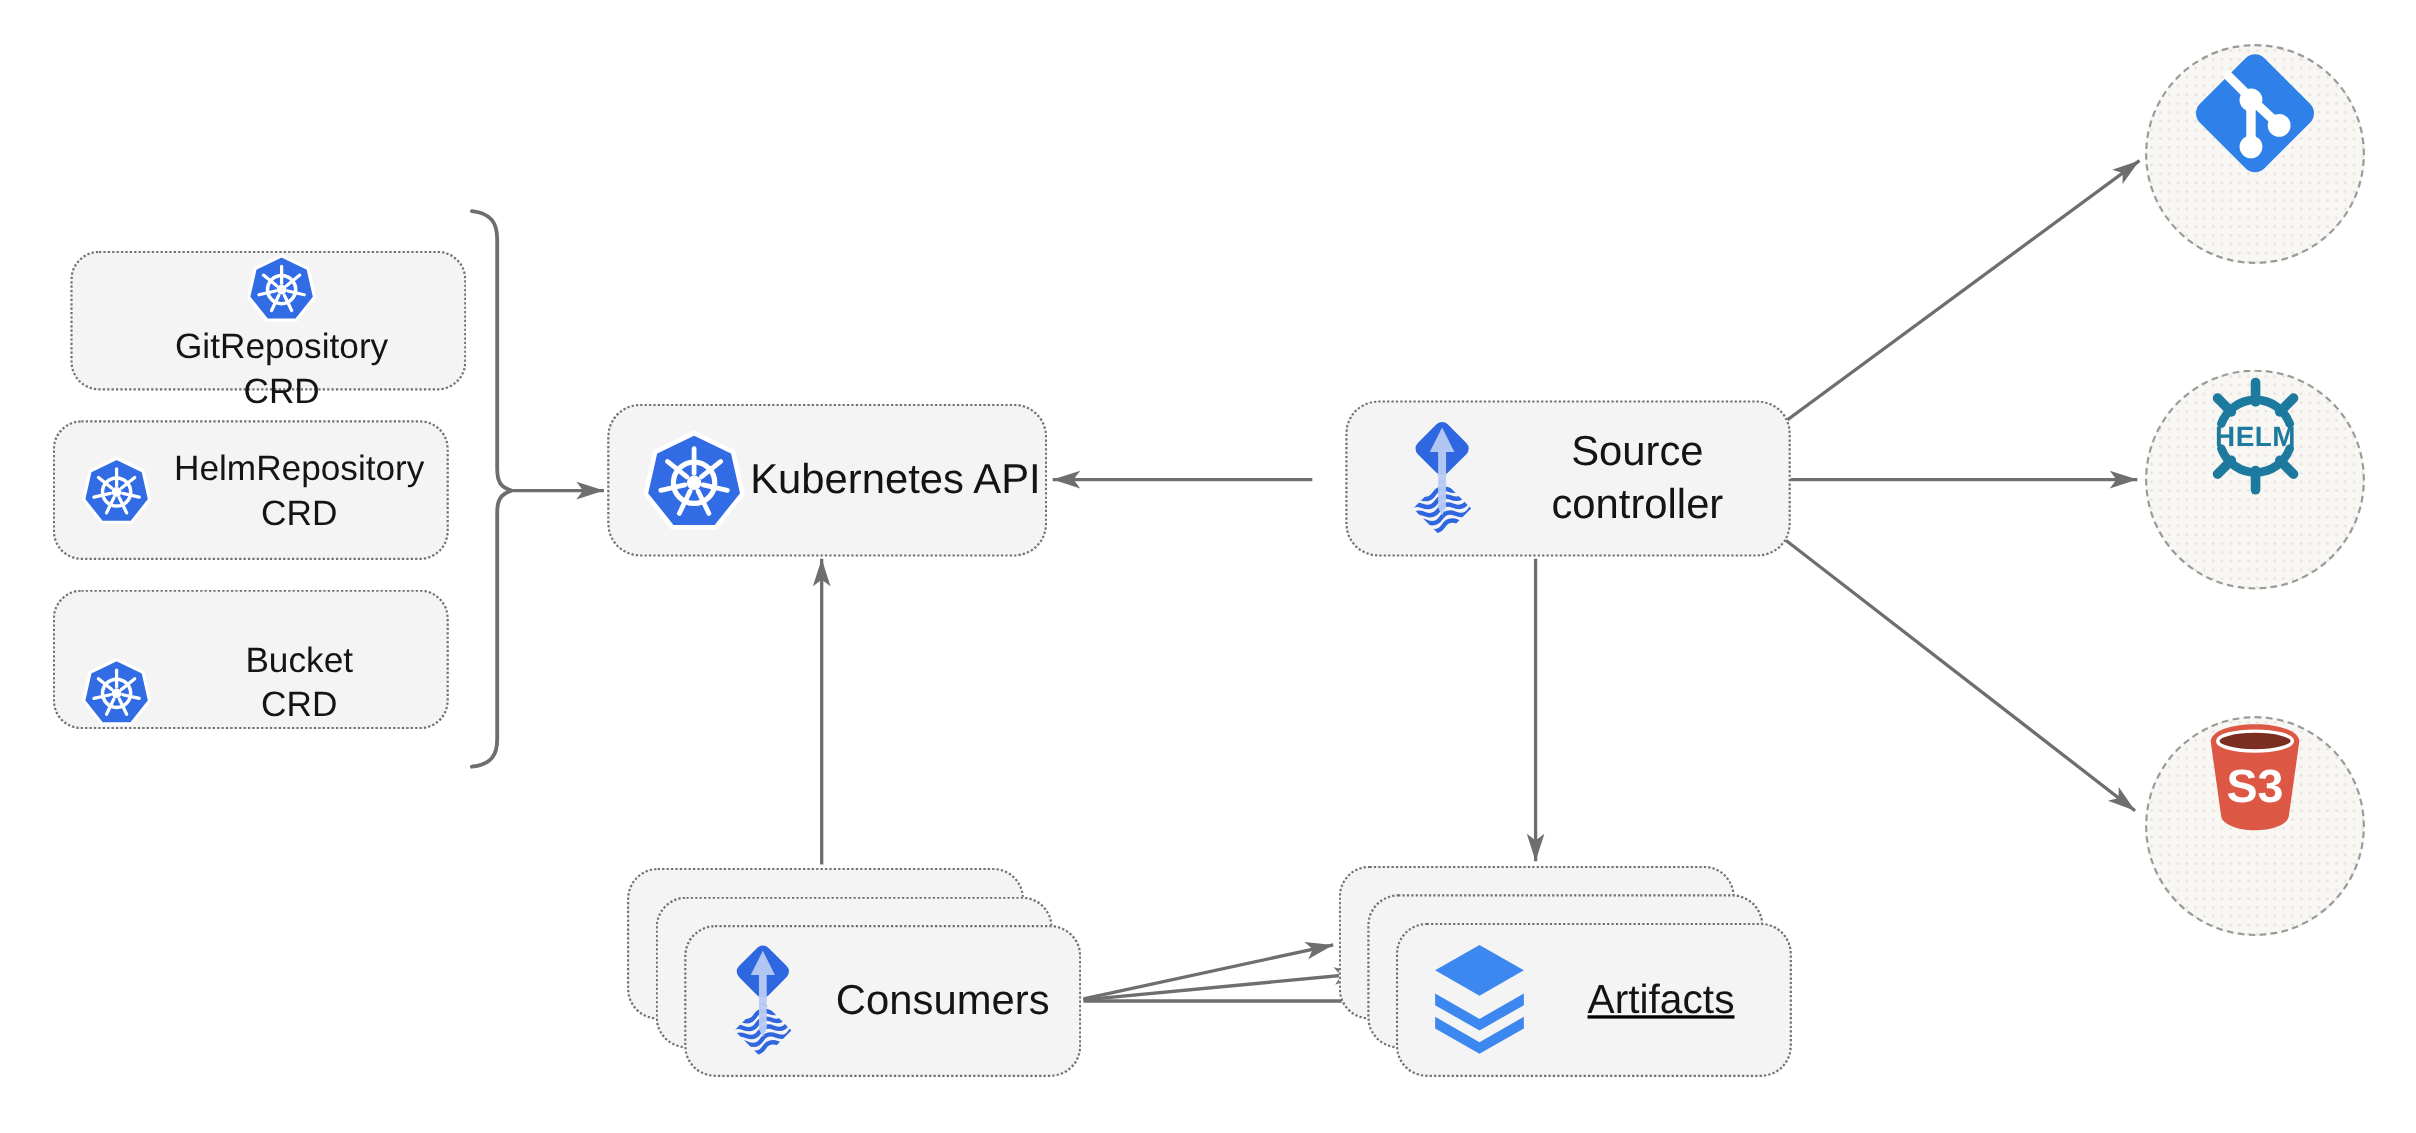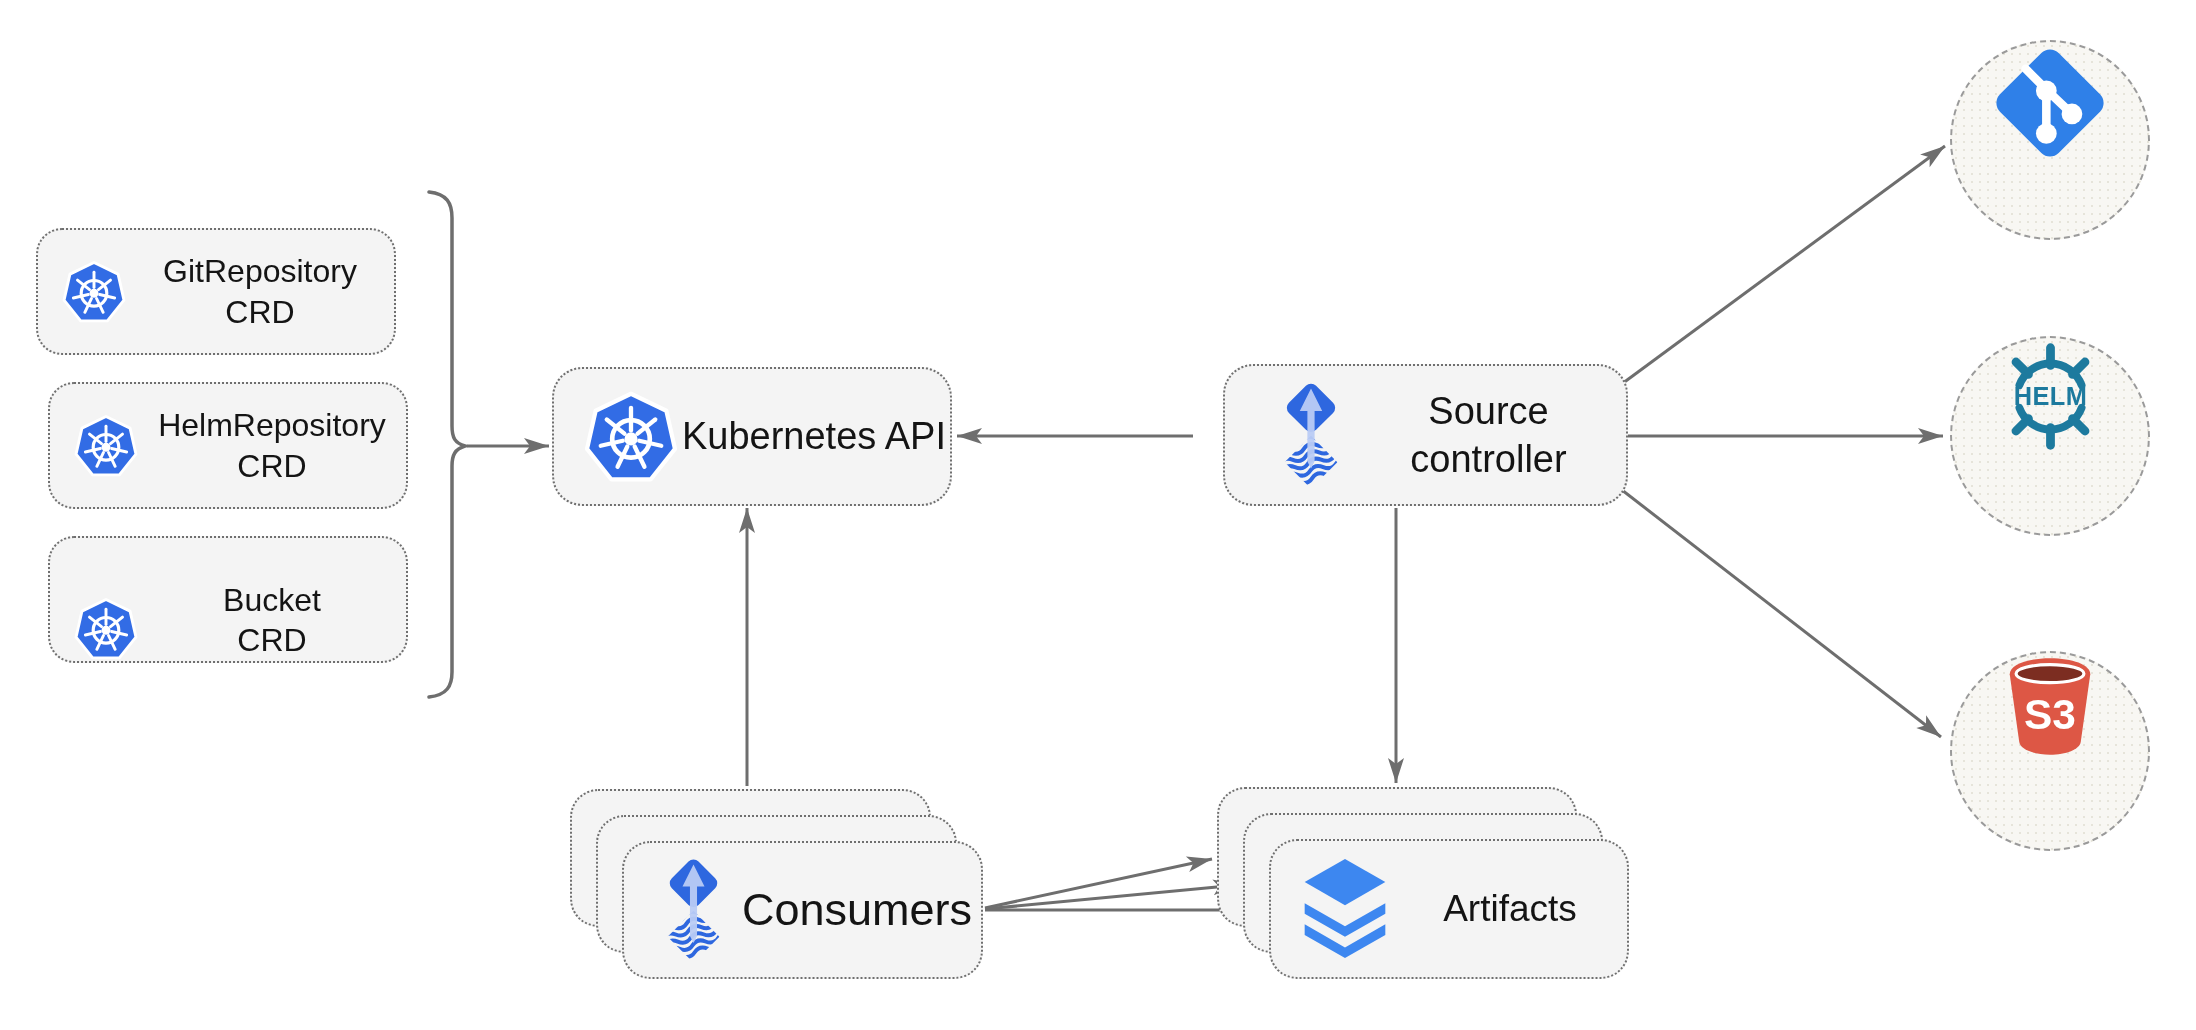--- a/index.html
+++ b/index.html
@@ -29,21 +29,21 @@
   }
   .lblcol{
     flex:1;
     text-align:center;
     color:var(--c-text,#141414);
     line-height:1.27;
   }
   .lblcol span{display:block;}
   .crd-label{font-size:32px;}
   .big-label{font-size:38px;}
-  .mid-label{font-size:45px;}
+  .mid-label{font-size:38px;}
   .art-label{font-size:37px;}
   .ext{
     position:absolute;
     box-sizing:border-box;
     width:200px;height:200px;
     border-radius:50%;
     border:2.5px dashed #9a9a9a;
     background-color:var(--c-circle_fill,#f8f7f3);
     background-image:radial-gradient(rgba(160,150,120,.20) 1px, transparent 1.4px);
     background-size:8px 8px;
@@ -105,21 +105,21 @@
       <line x1="1396" y1="508" x2="1396" y2="783" marker-end="url(#ah)"></line>
       <line x1="1600" y1="400" x2="1945" y2="146" marker-end="url(#ah)"></line>
       <line x1="1602" y1="436" x2="1943" y2="436" marker-end="url(#ah)"></line>
       <line x1="1600" y1="473" x2="1941" y2="737" marker-end="url(#ah)"></line>
       <line x1="985" y1="908" x2="1212" y2="859" marker-end="url(#ah)"></line>
       <line x1="985" y1="909" x2="1238" y2="885" marker-end="url(#ah)"></line>
       <line x1="985" y1="910" x2="1264" y2="910" marker-end="url(#ah)"></line>
     </g>
   </svg>
 
-  <div class="nbox" style="left:36px;top:228px;width:360px;height:127px;padding-left:24px;border-radius:26px;">
+  <div class="nbox" style="left:64px;top:228px;width:360px;height:127px;padding-left:24px;border-radius:26px;flex-direction:column;">
     <span class="iconwrap">
       <svg width="64" height="64">
           <use href="#k8s-logo" width="64" height="64"></use>
         </svg>
     </span>
     <div class="lblcol crd-label">
       <span>GitRepository</span>
       <span>CRD</span>
     </div>
   </div>
@@ -179,21 +179,21 @@
           <use href="#flux-logo" width="79" height="110"></use>
         </svg>
     </span>
     <div class="lblcol mid-label">
       <span>Consumers</span>
     </div>
   </div>
 
   <div class="stackback" style="left:1217px;top:787px;width:360px;height:140px;"></div>
   <div class="stackback" style="left:1243px;top:813px;width:360px;height:140px;"></div>
-  <div class="nbox" style="left:1269px;top:839px;width:360px;height:140px;padding-left:26px;">
+  <div class="nbox" style="left:1269px;top:839px;width:360px;height:140px;padding-left:26px;text-decoration:underline;">
     <span class="iconwrap">
       <svg width="96" height="108" viewBox="0 0 100 112">
         <polygon points="50,4 92,28 50,52 8,28" style="fill:var(--c-layers_blue,#3D87F0)"></polygon>
         <path d="M8,50 L50,74 L92,50 L92,61 L50,85 L8,61 Z" style="fill:var(--c-layers_blue,#3D87F0)"></path>
         <path d="M8,72 L50,96 L92,72 L92,83 L50,107 L8,83 Z" style="fill:var(--c-layers_blue,#3D87F0)"></path>
       </svg>
     </span>
     <div class="lblcol art-label">
       <span>Artifacts</span>
     </div>

